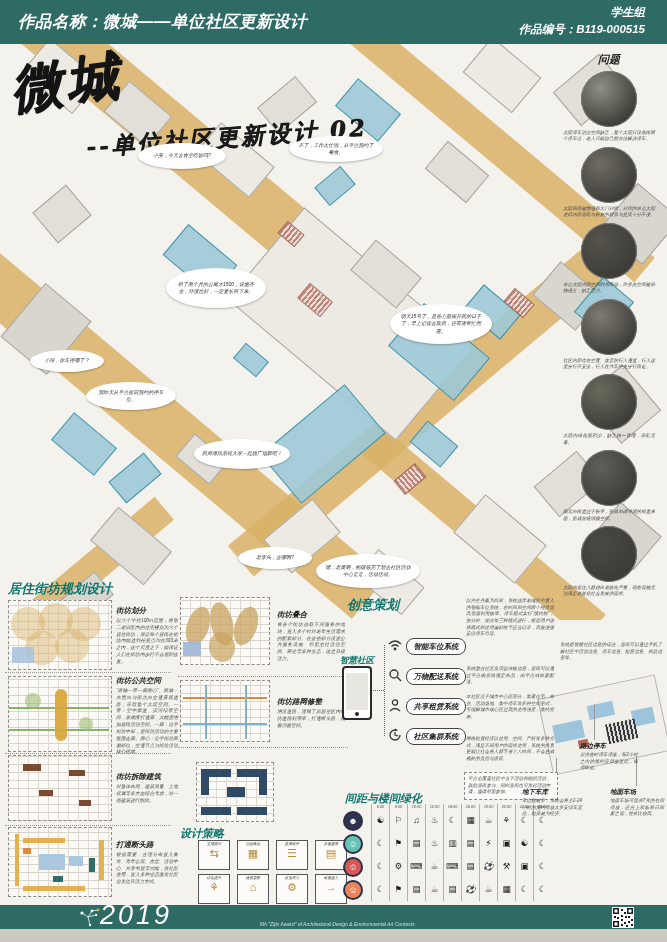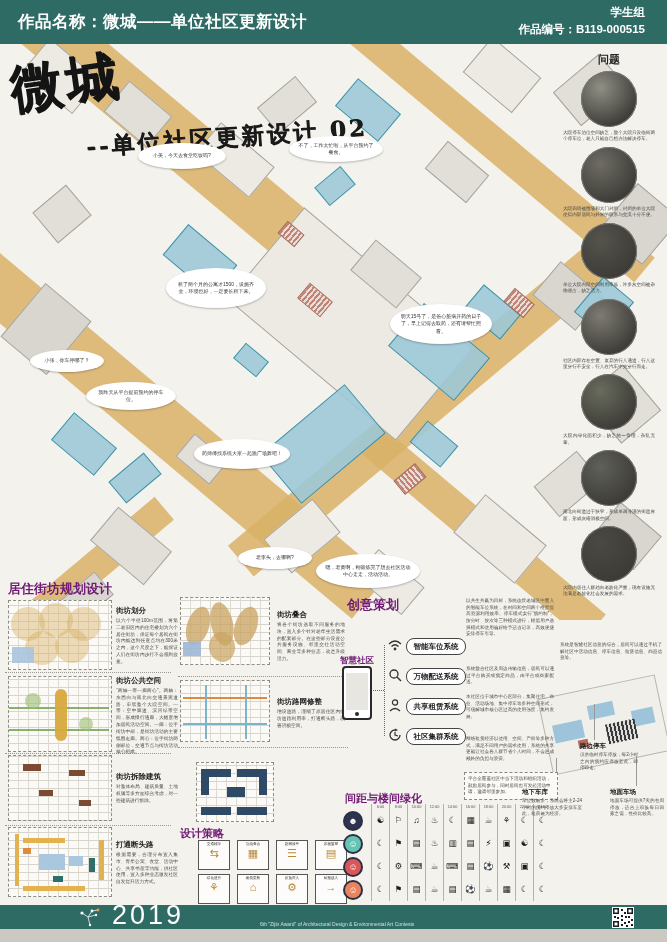--- a/index.html
+++ b/index.html
@@ -1,36 +1,36 @@
 <!DOCTYPE html>
 <html><head>
 <meta charset="utf-8">
 <style>
   html,body{margin:0;padding:0;background:#fff;font-family:"Liberation Sans","DejaVu Sans",sans-serif;}
-  #poster{position:relative;width:667px;height:942px;background:#f4f2ec;overflow:hidden;}
+  #poster{position:relative;width:667px;height:942px;background:#f4f2ec;overflow:hidden;font-style:italic;}
   .abs{position:absolute;}
   
   #header{position:absolute;left:0;top:0;width:667px;height:44px;background:#2e6b65;z-index:6;}
   #header .h-title{position:absolute;left:18px;top:11px;color:#fff;font-size:16.5px;font-weight:bold;letter-spacing:.5px;}
   #header .h-group{position:absolute;right:22px;top:5px;color:#fff;font-size:11.5px;font-weight:bold;}
   #header .h-number{position:absolute;right:22px;top:22px;color:#fff;font-size:11.5px;font-weight:bold;}
   
   #hero-title{position:absolute;left:10px;top:48px;font-family:"DejaVu Serif",serif;font-weight:900;font-size:52px;color:#141414;transform:rotate(-8deg);letter-spacing:4px;z-index:4;text-shadow:1px 1px 0 #141414;}
   #hero-sub{position:absolute;left:86px;top:122px;font-family:"DejaVu Serif",serif;font-weight:900;font-size:23px;color:#1a1a1a;transform:rotate(-4deg);letter-spacing:3px;z-index:4;text-shadow:.5px .5px 0 #1a1a1a;}
   
   #scene{position:absolute;left:0;top:44px;width:667px;height:576px;overflow:hidden;z-index:1;}
   .blk{position:absolute;box-sizing:border-box;}
   .bubble{position:absolute;background:#fff;border-radius:50%;box-shadow:0 1px 2px rgba(0,0,0,.25);display:flex;align-items:center;justify-content:center;text-align:center;font-size:5px;line-height:1.45;color:#333;padding:6px 8px;z-index:5;box-sizing:border-box;}
   
   #problems{position:absolute;left:556px;top:52px;width:106px;z-index:3;display:flex;flex-direction:column;align-items:center;}
   #problems .p-title{font-size:11px;font-weight:bold;color:#222;margin-bottom:4px;}
   .pcircle{width:56px;height:56px;border-radius:50%;flex:none;box-shadow:0 0 0 1px #777 inset;}
   .pcap{font-size:4.6px;line-height:1.4;color:#444;text-align:justify;margin:3px 0 4px 0;width:92px;}
   
-  .sec-title{position:absolute;font-weight:bold;color:#701a75;z-index:4;}
+  .sec-title{position:absolute;font-weight:bold;color:#0f766e;z-index:4;}
   .plan{background:
      repeating-linear-gradient(0deg,transparent 0 7px,#d8d5cd 7px 8px),
      repeating-linear-gradient(90deg,transparent 0 9px,#dedbd3 9px 10px),#fbfaf7;
      border:1px dashed #8f8c84;box-sizing:border-box;overflow:hidden;}
   .map-shape{position:absolute;}
   .tblock-h{font-size:7.5px;font-weight:bold;color:#1d1d1d;margin-bottom:2px;}
   .tblock-b{font-size:4.7px;line-height:1.45;color:#4a4a4a;text-align:justify;}
   .dotline{position:absolute;border-top:1px dotted #999;z-index:2;}
   
   .sbox{position:absolute;width:32px;height:30px;border:1px solid #555;background:#fdfcfa;box-sizing:border-box;text-align:center;}
@@ -50,21 +50,21 @@
   .callline{position:absolute;width:1px;background:#999;z-index:3;}
   
   #act-table{position:absolute;left:345px;top:804px;z-index:4;}
   .trow{display:flex;align-items:center;}
   .avatar{width:16px;height:16px;border-radius:50%;display:flex;align-items:center;justify-content:center;color:#fff;font-size:9px;box-shadow:0 0 0 2px #2b2f45;}
   .tcell{width:17px;text-align:center;border-left:1px solid #b5b2aa;}
   .ticon{font-size:8.5px;color:#1c1c1c;line-height:1;}
   .ttime{font-size:3.9px;color:#555;}
   
   #footer{position:absolute;left:0;top:905px;width:667px;height:24px;background:#2e6b65;z-index:6;}
-  #footer .year{position:absolute;left:112px;top:-5px;color:#fff;font-size:27px;font-weight:200;letter-spacing:3px;font-family:"Liberation Sans",sans-serif;}
+  #footer .year{position:absolute;left:100px;top:-5px;color:#fff;font-size:27px;font-weight:200;letter-spacing:3px;font-family:"Liberation Sans",sans-serif;}
   #footer .f-title{position:absolute;left:260px;top:3px;color:#fff;font-size:11.5px;font-weight:bold;}
   #footer .f-sub{position:absolute;left:260px;top:16px;color:#cfe0dd;font-size:5px;}
   #bottom-strip{position:absolute;left:0;top:929px;width:667px;height:13px;background:#ccc9c2;z-index:6;}
 </style>
 </head>
 <body>
 
 <div id="poster">
 
   <div id="header">

